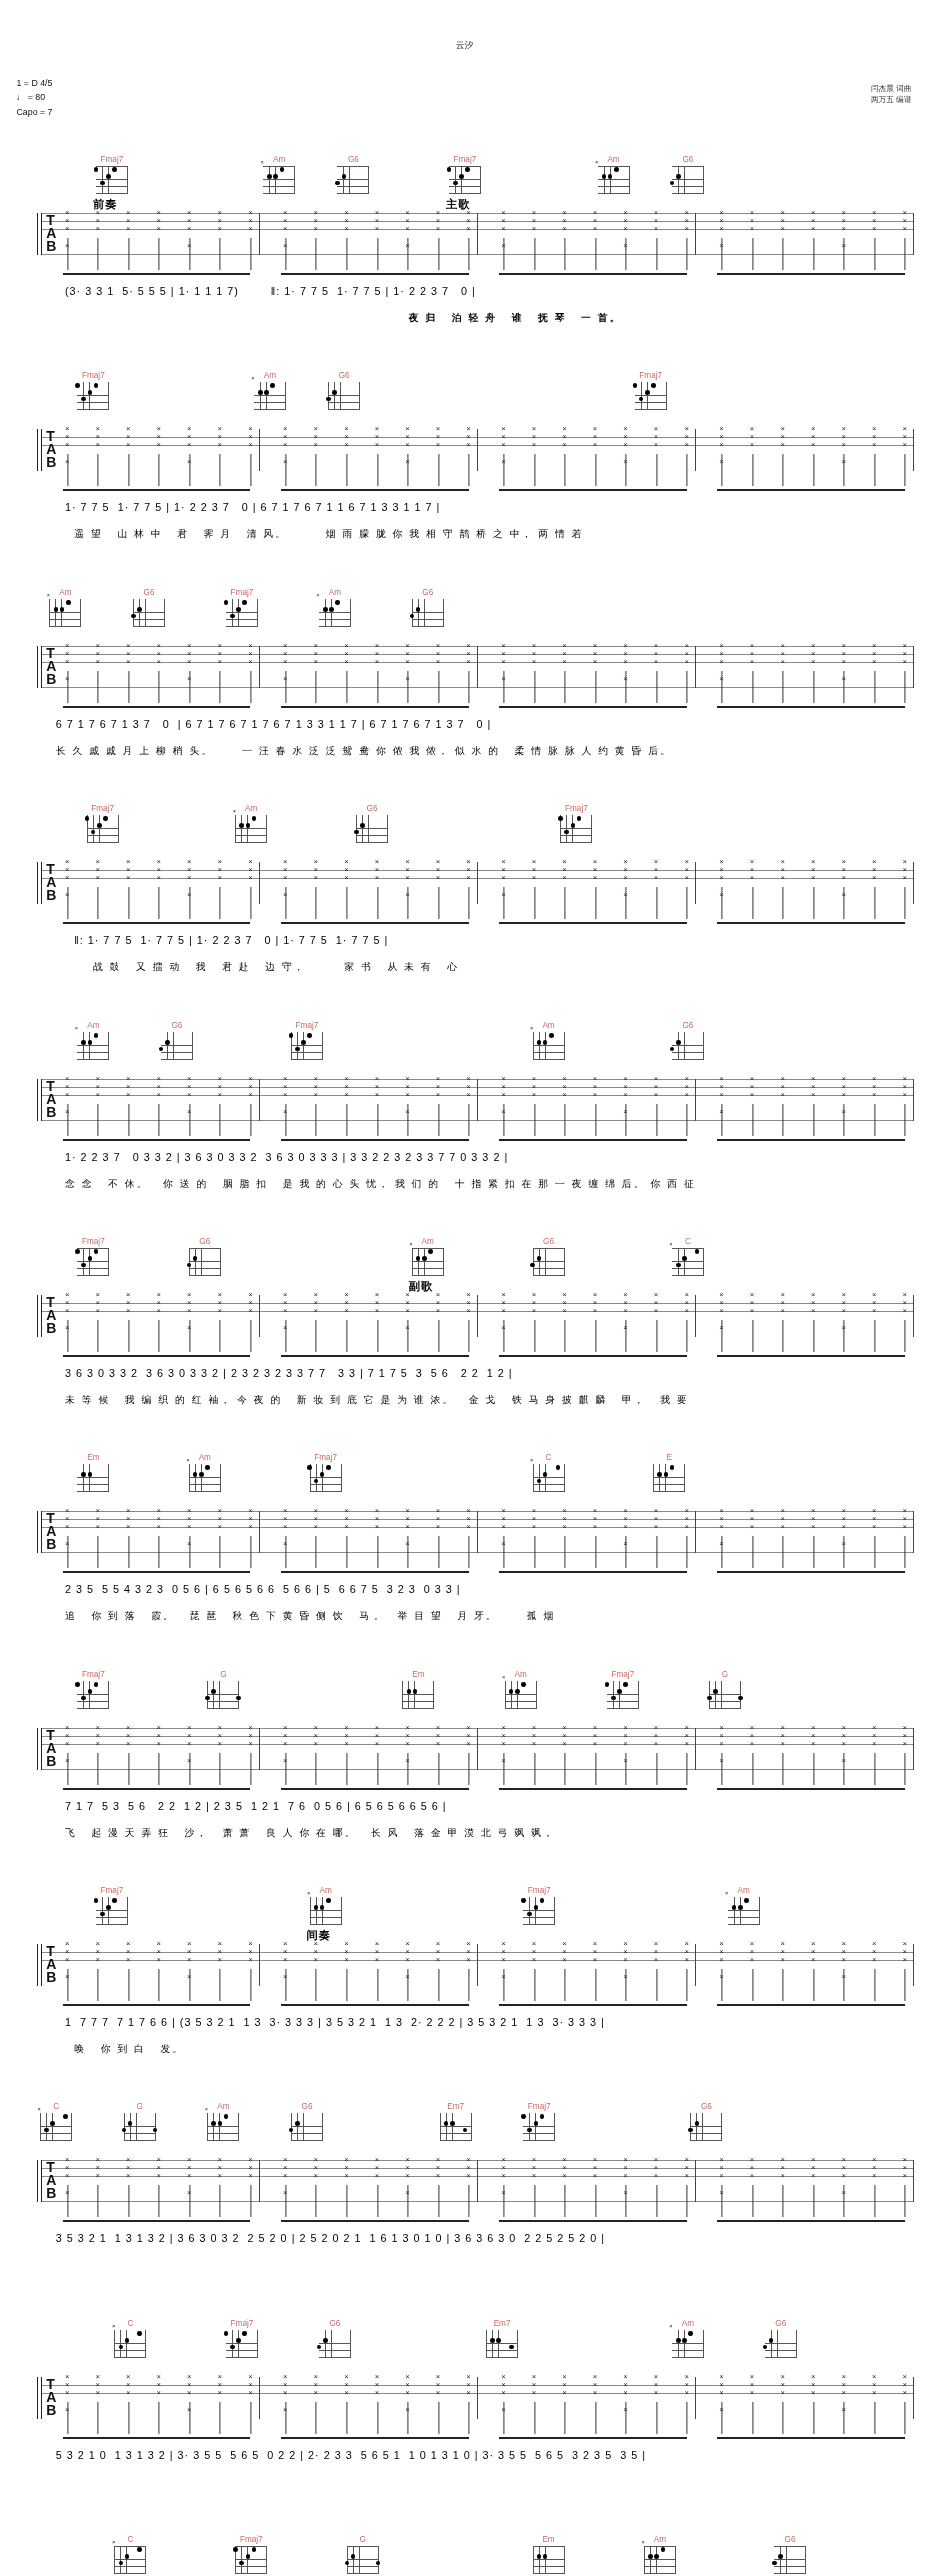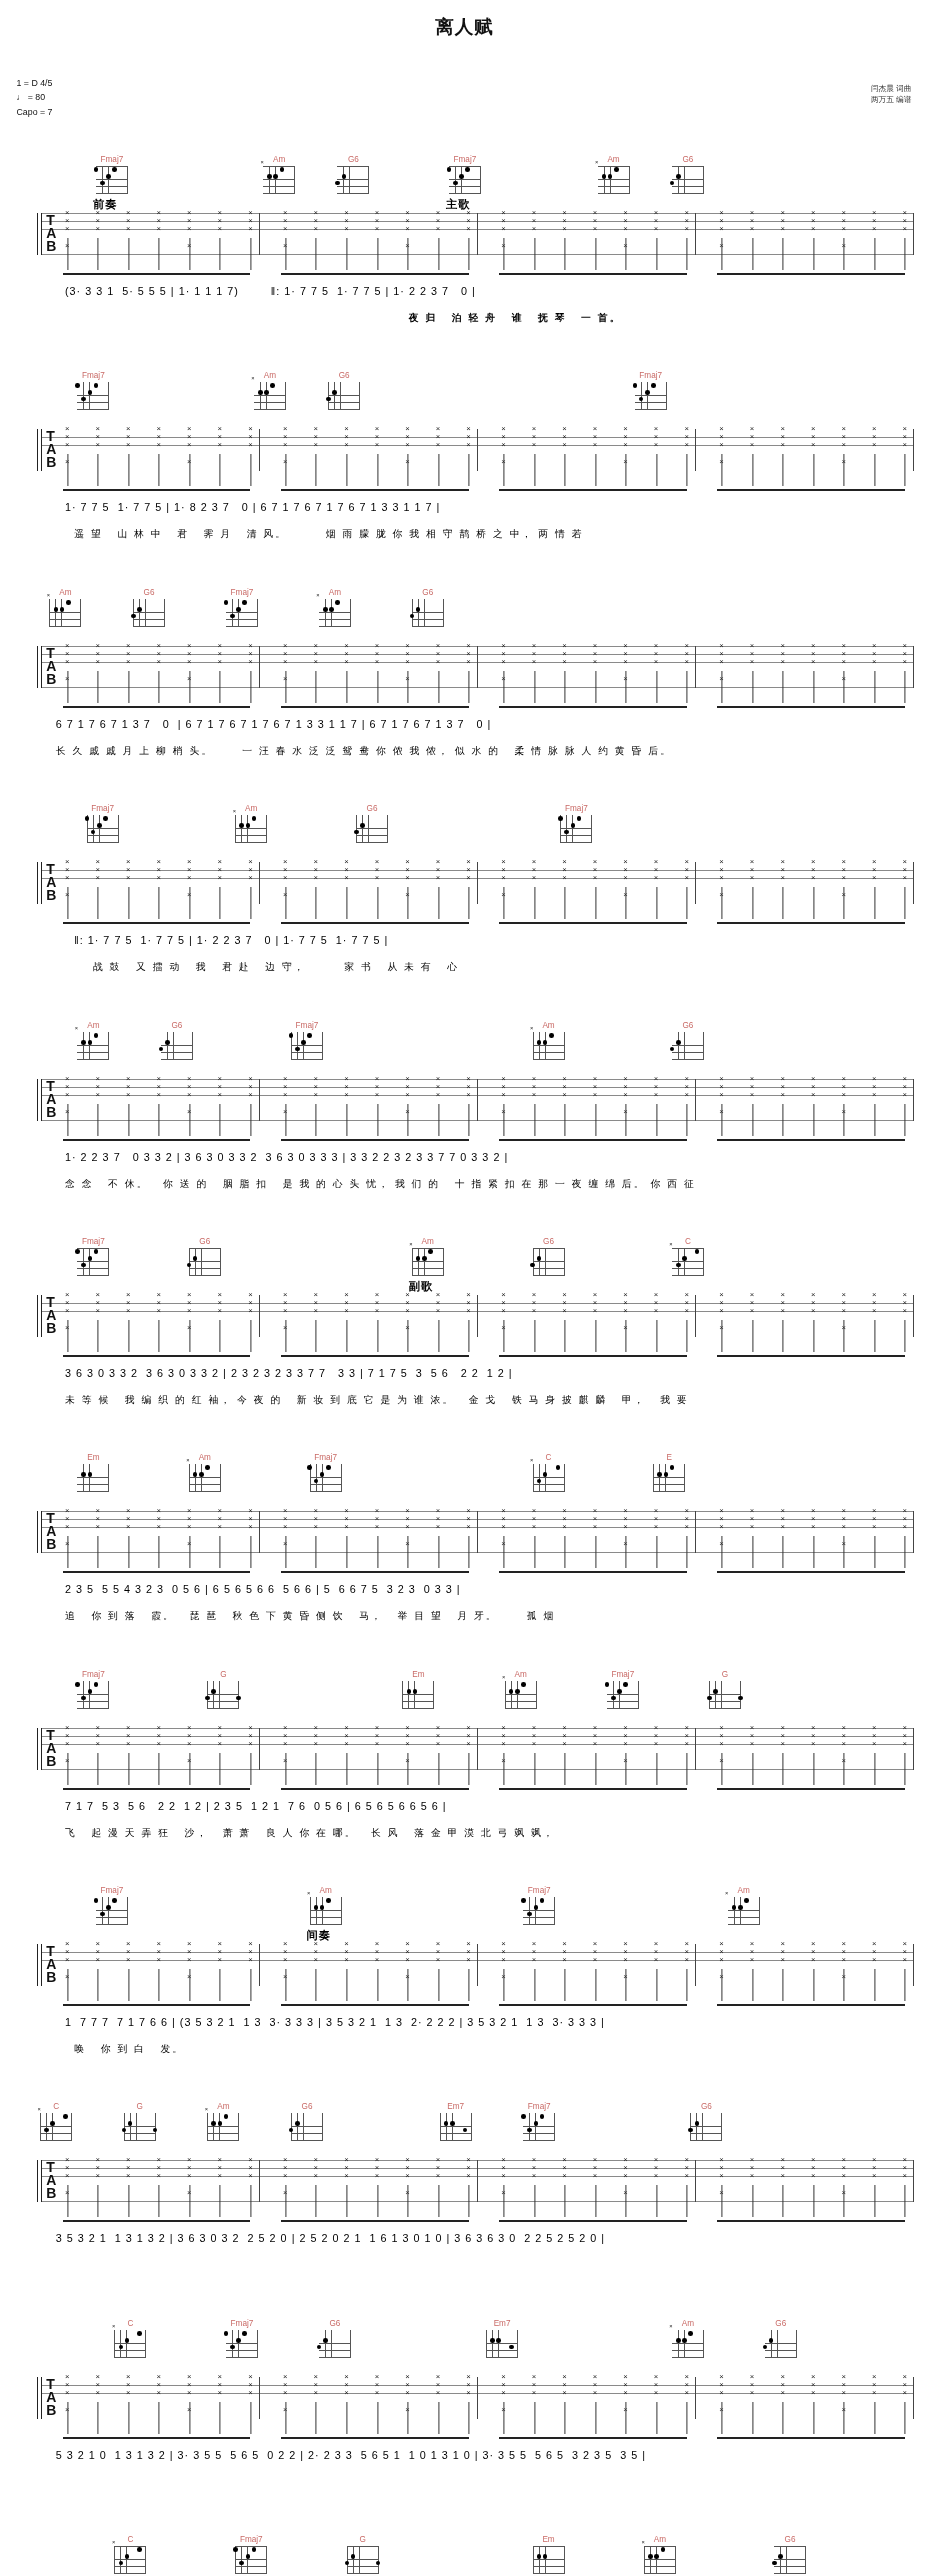--- a/index.html
+++ b/index.html
@@ -37,21 +37,21 @@
   .stem{position:absolute;left:50%;top:29px;width:0.5px;height:32px;background:#333;}
   .beam{position:absolute;top:60px;height:1.5px;background:#222;}
   
   .jianpu{position:absolute;top:130px;font-size:10.8px;letter-spacing:1px;color:#000;white-space:pre;}
   .lyrics{position:absolute;top:157px;font-size:9.8px;letter-spacing:2.1px;color:#000;white-space:pre;}
 </style>
 </head>
 <body>
 
 <div class="page">
-  <div class="hdr-title">离人赋</div>
+  <div class="hdr-artist">云汐</div>
   <div class="hdr-meta">
     <div>1 = D 4/5</div>
     <div>♩ = 80</div>
     <div>Capo = 7</div>
   </div>
   <div class="hdr-credits">
     <div>闫杰晨 词曲</div>
     <div>两万五 编谱</div>
   </div>
   <div id="systems">
@@ -519,21 +519,21 @@
             <div class="stem"></div>
           </div>
           <div class="strum-col" style="left: 99%;">
             <span class="sx">×</span>
             <span class="sx">×</span>
             <span class="sx">×</span>
             <div class="stem"></div>
           </div>
           <div class="beam" style="left: 77.5%; width: 21.5%;"></div>
         </div>
-        <div class="jianpu" style="left: 7%;">1· 7 7 5  1· 7 7 5 | 1· 8 2 3 7   0 | 6 7 1 7 6 7 1 7 6 7 1 3 3 1 1 7 |</div>
+        <div class="jianpu" style="left: 7%;">1· 7 7 5  1· 7 7 5 | 1· 2 2 3 7   0 | 6 7 1 7 6 7 1 1 6 7 1 3 3 1 1 7 |</div>
         <div class="lyrics" style="left: 8%;">遥 望   山 林 中   君   霁 月   清 风。        烟 雨 朦 胧 你 我 相 守 鹊 桥 之 中， 两 情 若</div>
       </div>
       <div class="system" style="top: 433px;">
         <div class="chord" style="left: 5%;">
           <div class="chord-name" style="color: rgb(201, 106, 102);">Am</div>
           <div class="chord-grid">
             <div class="chord-mute">×</div>
             <div class="chord-dot" style="left: 16.5px; top: 1px;"></div>
             <div class="chord-dot" style="left: 4.1px; top: 7.7px;"></div>
             <div class="chord-dot" style="left: 10.3px; top: 7.7px;"></div>

